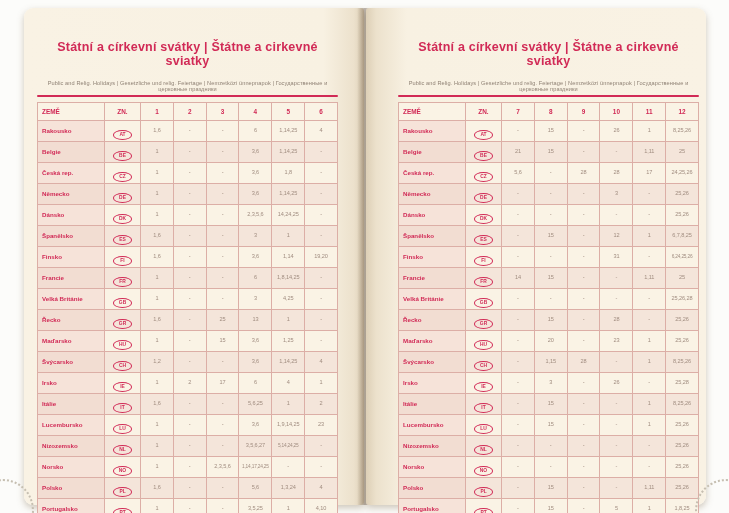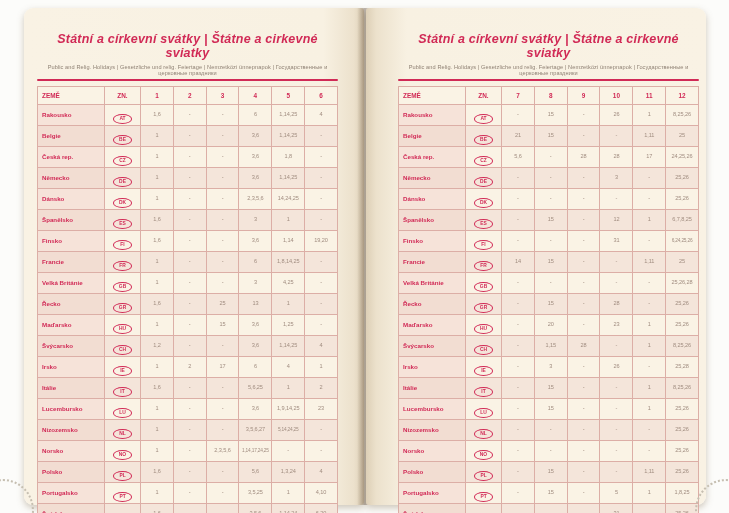--- a/index.html
+++ b/index.html
@@ -11,22 +11,22 @@
   .scene{position:relative;width:729px;height:513px;}
   .book{position:absolute;left:24px;top:8px;width:682px;height:497px;}
   .page{position:absolute;top:0;height:497px;width:340px;background:var(--pagebg);
     box-shadow:0 3px 7px rgba(120,100,70,.35);box-sizing:border-box;}
   .page-left{left:0;border-radius:9px 3px 3px 9px;padding:20px 26px 0 13px;
     background:linear-gradient(to right,#f9f2e4 0%,#f8f1e2 88%,#ece1cc 97%,#ddcfb6 100%);}
   .page-right{right:0;border-radius:3px 9px 9px 3px;padding:20px 7px 0 32px;
     background:linear-gradient(to left,#f9f2e4 0%,#f8f1e2 88%,#ece1cc 97%,#ddcfb6 100%);}
   .spine{position:absolute;left:333px;top:0;width:16px;height:497px;
     background:linear-gradient(to right,rgba(90,70,50,0),rgba(90,70,50,.40) 50%,rgba(90,70,50,0));}
-  h1.title{margin:4px;text-align:center;font-size:12.5px;letter-spacing:.2px;
-    color:var(--accent);font-weight:bold;font-style:italic;}
+  h1.title{margin:12px;text-align:center;font-size:12.5px;letter-spacing:.2px;
+    color:var(--accent);font-weight:bold;}
   .subtitle{text-align:center;font-size:5.6px;color:var(--subtitle);margin-top:2.5px;
     letter-spacing:.1px;}
   .rule{height:1.7px;background:var(--accent);margin:3px 0 5px 0;border-radius:1px;}
   table{border-collapse:collapse;table-layout:fixed;width:100%;}
   th,td{border:0.8px solid var(--border);overflow:hidden;}
   th{height:15px;font-size:6.4px;color:var(--accent);text-align:center;background:#faf3e5;}
   th.country{text-align:left;padding-left:4px;width:61px;}
   th:nth-child(2){width:33px;}
   td{height:13.9px;text-align:center;}
   td.country{text-align:left;padding-left:4px;font-size:6.2px;font-weight:bold;

